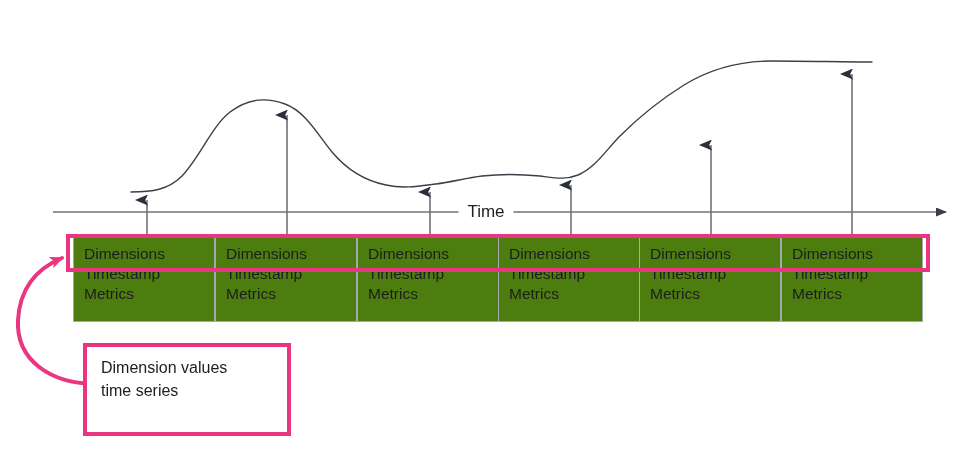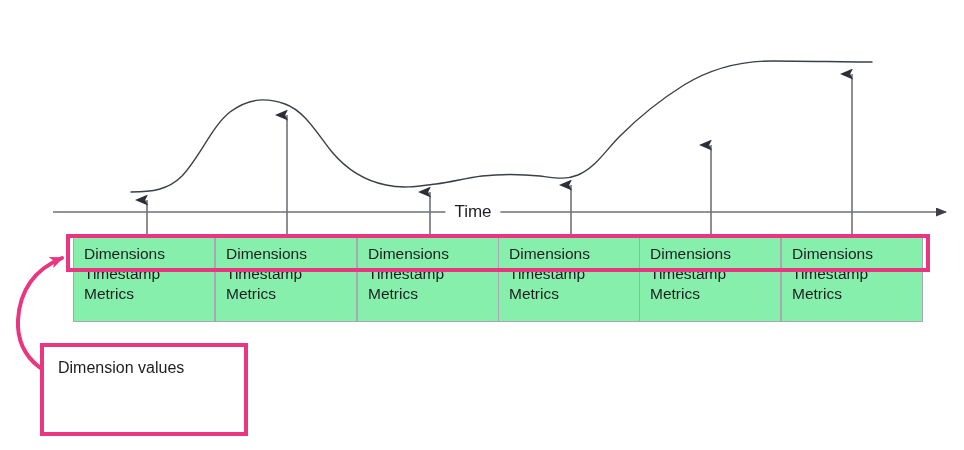--- a/index.html
+++ b/index.html
@@ -31,21 +31,21 @@
     color: #1f1f23;
     background: #ffffff;
     padding: 0 9px;
     line-height: 1;
     white-space: nowrap;
   }
   .record-box {
     position: absolute;
     box-sizing: border-box;
     border: 1.3px solid #a6a9b0;
-    background: #86efac;
+    background: #4d7c0f;
     font-size: 15.5px;
     color: #1d1d20;
     line-height: 1.30;
     padding: 7px 0 0 10px;
   }
   .record-line {
     display: block;
     white-space: nowrap;
   }
   .highlight-band {
@@ -57,20 +57,21 @@
   }
   .callout-box {
     position: absolute;
     box-sizing: border-box;
     border: 4px solid #ea3680;
     background: #ffffff;
     font-size: 16px;
     color: #1d1d20;
     line-height: 1.42;
     padding: 10px 8px 0 14px;
+    margin-left: 43px;
   }
   .callout-line {
     display: block;
     white-space: nowrap;
   }
 </style>
 </head>
 <body>
 
 <div id="stage">
@@ -97,21 +98,21 @@
         <line x1="287" y1="248" x2="287" y2="115" stroke="#6e7179" stroke-width="1.6" marker-end="url(#upArrow)"></line>
         <line x1="430" y1="248" x2="430" y2="192" stroke="#6e7179" stroke-width="1.6" marker-end="url(#upArrow)"></line>
         <line x1="571" y1="248" x2="571" y2="185" stroke="#6e7179" stroke-width="1.6" marker-end="url(#upArrow)"></line>
         <line x1="711" y1="248" x2="711" y2="145" stroke="#6e7179" stroke-width="1.6" marker-end="url(#upArrow)"></line>
         <line x1="852" y1="248" x2="852" y2="74" stroke="#6e7179" stroke-width="1.6" marker-end="url(#upArrow)"></line>
       </g>
 
     <path id="callout-connector" fill="none" stroke="#ea3680" stroke-width="4" stroke-linecap="round" marker-end="url(#pinkArrow)" d="M 97 384 C 50 384 16 360 18 320 C 20 286 38 268 62 258"></path>
   </svg>
 
-  <div class="axis-label" id="axis-label" style="left: 473px; top: 203px; transform: translate(-50%, 0px);">Time</div>
+  <div class="axis-label" id="axis-label" style="left: 486px; top: 203px; transform: translate(-50%, 0px);">Time</div>
 
   <div id="record-box-layer">
       <div class="record-box" style="left: 73px; top: 236px; width: 142px; height: 86px; border-color: rgb(166, 169, 176);">
         <span class="record-line">Dimensions</span>
         <span class="record-line">Timestamp</span>
         <span class="record-line">Metrics</span>
       </div>
       <div class="record-box" style="left: 215px; top: 236px; width: 142px; height: 86px; border-color: rgb(166, 169, 176);">
         <span class="record-line">Dimensions</span>
         <span class="record-line">Timestamp</span>
@@ -136,15 +137,16 @@
         <span class="record-line">Dimensions</span>
         <span class="record-line">Timestamp</span>
         <span class="record-line">Metrics</span>
       </div>
     </div>
 
   <div class="highlight-band" id="highlight-band" style="left: 66px; top: 234px; width: 864px; height: 38px; border-color: rgb(234, 54, 128);"></div>
 
   <div class="callout-box" id="callout-box" style="left: 40px; top: 343px; width: 208px; height: 93px; border-color: rgb(234, 54, 128);">
     <span class="callout-line">Dimension values</span>
+    <span class="callout-line">time series</span>
   </div>
 
 </div>
 
 </body></html>

